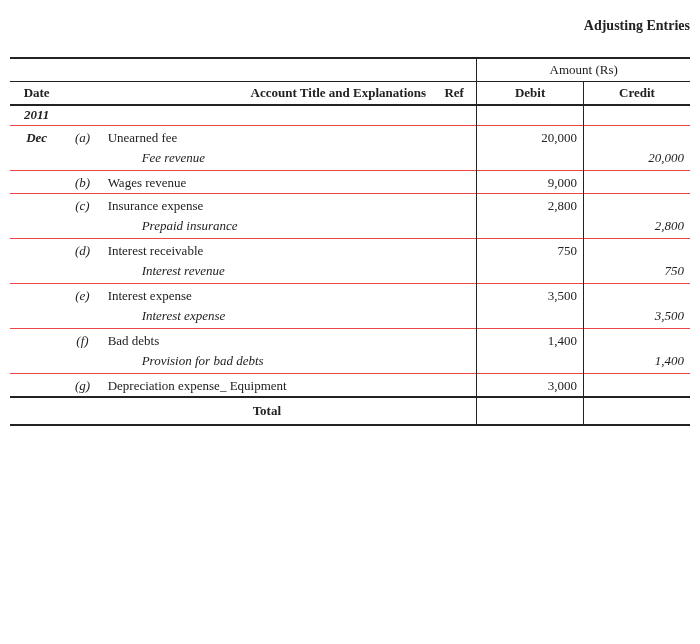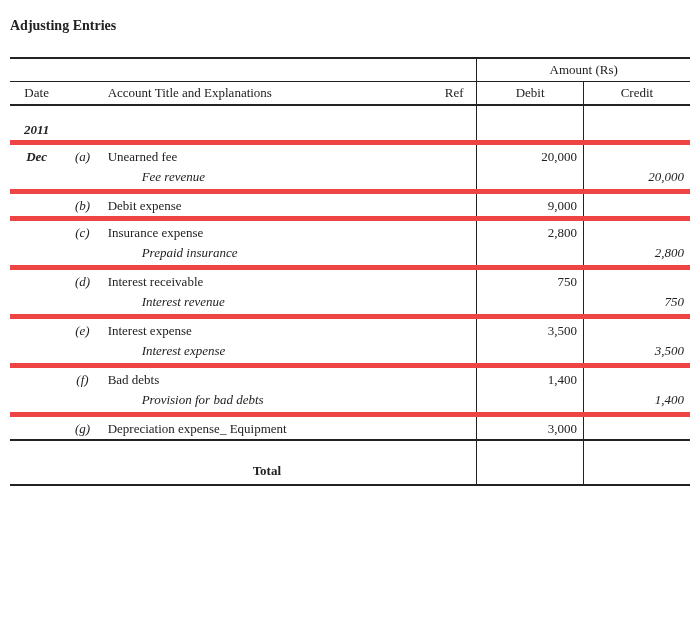--- a/index.html
+++ b/index.html
@@ -10,21 +10,21 @@
       color: #222;
       display: flex;
       justify-content: center;
       align-items: flex-start;
       padding: 18px 10px;
     }
     .page-wrap {
       width: 680px;
     }
     .main-title {
-      text-align: left;
+      text-align: right;
       font-weight: bold;
       font-size: 14px;
       margin-bottom: 23px;
     }
     table {
       width: 100%;
       border-collapse: collapse;
       border-top: 2px solid #222;
       border-bottom: 2px solid #222;
       margin-top: 9px;
@@ -44,57 +44,57 @@
       border-bottom: 1px solid #222;
       border-left: 1px solid #222;
     }
     .col-date { width: 50px; text-align: center; }
     .col-letter { width: 36px; text-align: center; }
     .col-account { width: 310px; }
     .col-ref { width: 42px; text-align: center; }
     .col-debit { width: 100px; text-align: right; border-left: 1px solid #222; }
     .col-credit { width: 100px; text-align: right; border-left: 1px solid #222; }
     .header-labels th {
-      font-weight: normal;
+      font-weight: bold;
       border-top: 1px solid #222;
       border-bottom: 2px solid #222;
       text-align: center;
     }
     .header-labels .col-account {
-      text-align: left;
+      text-align: right;
     }
     .year-row td {
       font-weight: bold;
       border-top: 1px solid #444;
       border-bottom: none;
-      padding-top: 16px;
+      padding-top: 1px;
       padding-bottom: 2px;
     }
     .entry-main td {
-      border-top: 5px solid #ef4444;
+      border-top: 1px solid #ef4444;
       padding-top: 4px;
       padding-bottom: 2px;
     }
     .entry-main td.col-account {
       font-weight: normal;
     }
     .entry-sub td {
       padding-top: 2px;
       padding-bottom: 4px;
       border-bottom: none;
       font-style: italic;
     }
     .entry-sub td.col-account {
       padding-left: 40px;
     }
     .total-row td {
       border-top: 2px solid #222;
       font-weight: bold;
       text-align: center;
-      padding-top: 22px;
+      padding-top: 5px;
       padding-bottom: 5px;
     }
     .bold { font-weight: bold; }
     .italic { font-style: italic; }
   </style>
 </head>
 <body>
 
 <div class="page-wrap">
   <div class="main-title">Adjusting Entries</div>
@@ -142,21 +142,21 @@
         <td class="col-letter"></td>
         <td class="col-account entry-sub" style="padding-left:40px;">Fee revenue</td>
         <td class="col-ref"></td>
         <td class="col-debit"></td>
         <td class="col-credit">20,000</td>
       </tr>
 
       <tr class="entry-main">
         <td class="col-date"></td>
         <td class="col-letter italic">(b)</td>
-        <td class="col-account">Debit expense</td>
+        <td class="col-account">Wages revenue</td>
         <td class="col-ref"></td>
         <td class="col-debit">9,000</td>
         <td class="col-credit"></td>
       </tr>
 
       <tr class="entry-main">
         <td class="col-date"></td>
         <td class="col-letter italic">(c)</td>
         <td class="col-account">Insurance expense</td>
         <td class="col-ref"></td>

